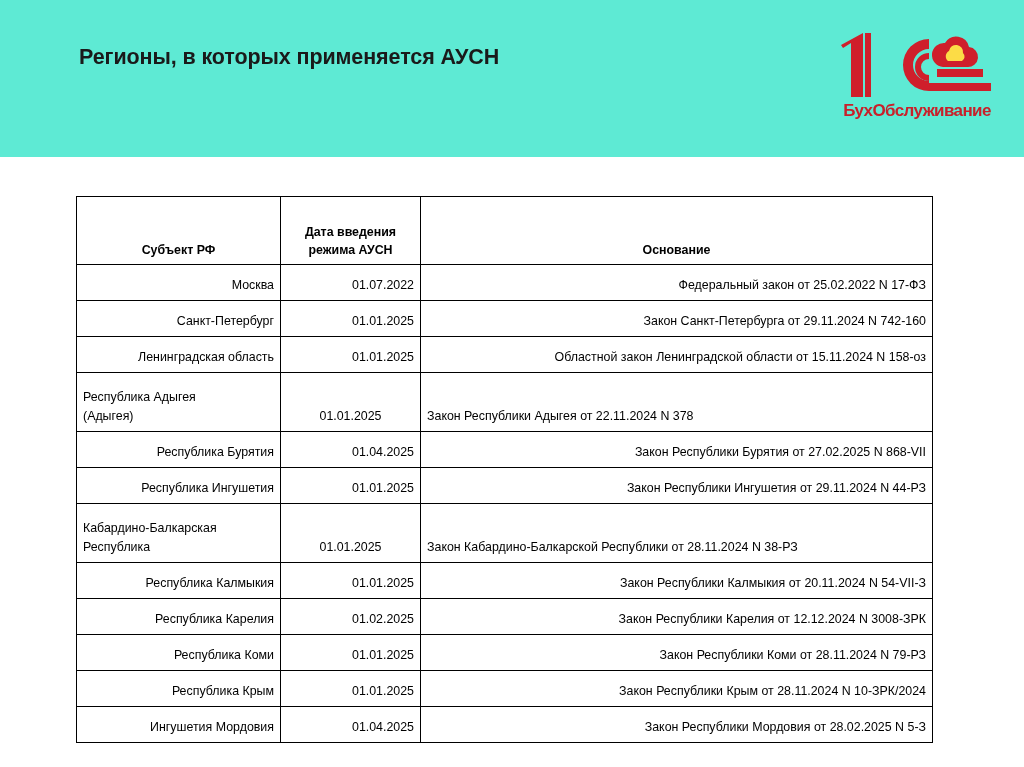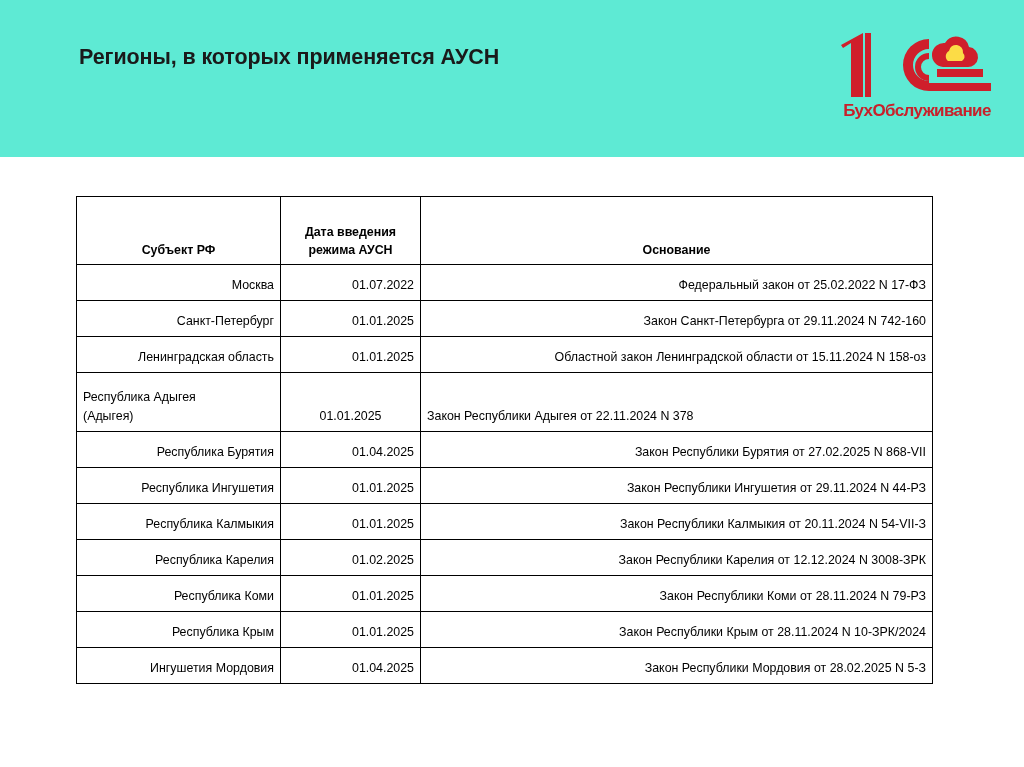--- a/index.html
+++ b/index.html
@@ -212,20 +212,28 @@
           <td class="date">01.04.2025</td>
           <td class="basis">Закон Республики Бурятия от 27.02.2025 N 868-VII</td>
         </tr>
         <tr class="single">
           <td class="subject">
             <span class="ln">Республика Ингушетия</span>
           </td>
           <td class="date">01.01.2025</td>
           <td class="basis">Закон Республики Ингушетия от 29.11.2024 N 44-РЗ</td>
         </tr>
+        <tr class="double">
+          <td class="subject">
+            <span class="ln">Кабардино-Балкарская</span>
+            <span class="ln">Республика</span>
+          </td>
+          <td class="date">01.01.2025</td>
+          <td class="basis">Закон Кабардино-Балкарской Республики от 28.11.2024 N 38-РЗ</td>
+        </tr>
         <tr class="single">
           <td class="subject">
             <span class="ln">Республика Калмыкия</span>
           </td>
           <td class="date">01.01.2025</td>
           <td class="basis">Закон Республики Калмыкия от 20.11.2024 N 54-VII-З</td>
         </tr>
         <tr class="single">
           <td class="subject">
             <span class="ln">Республика Карелия</span>

